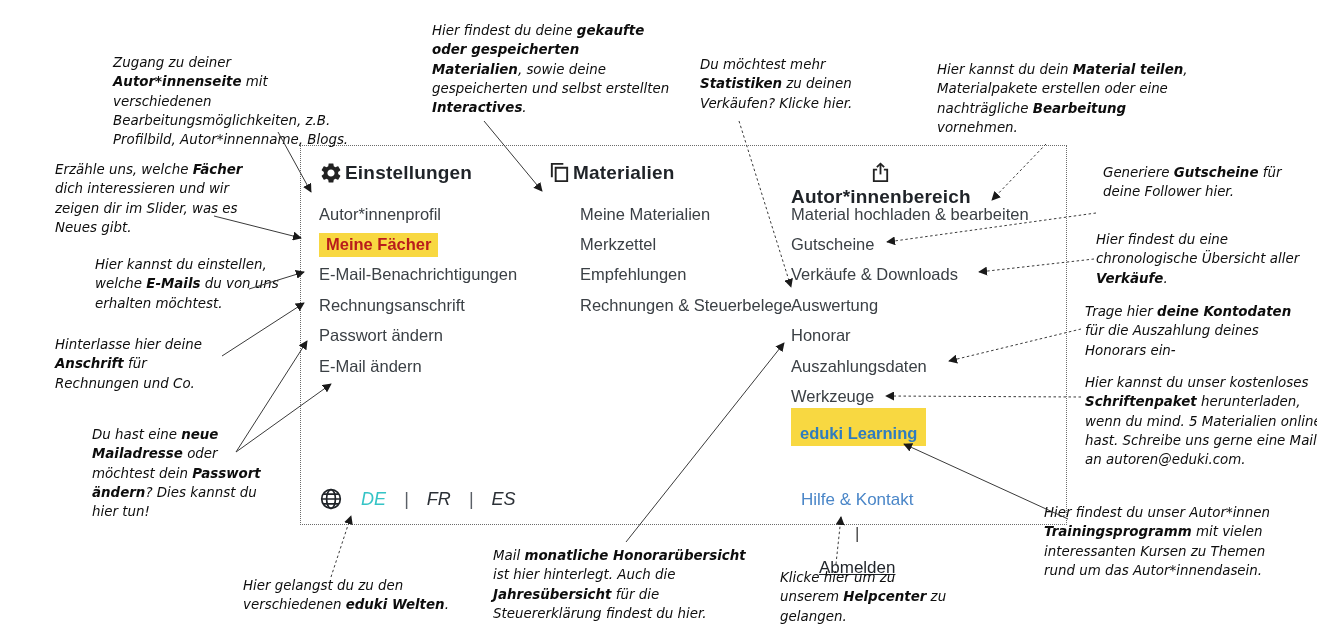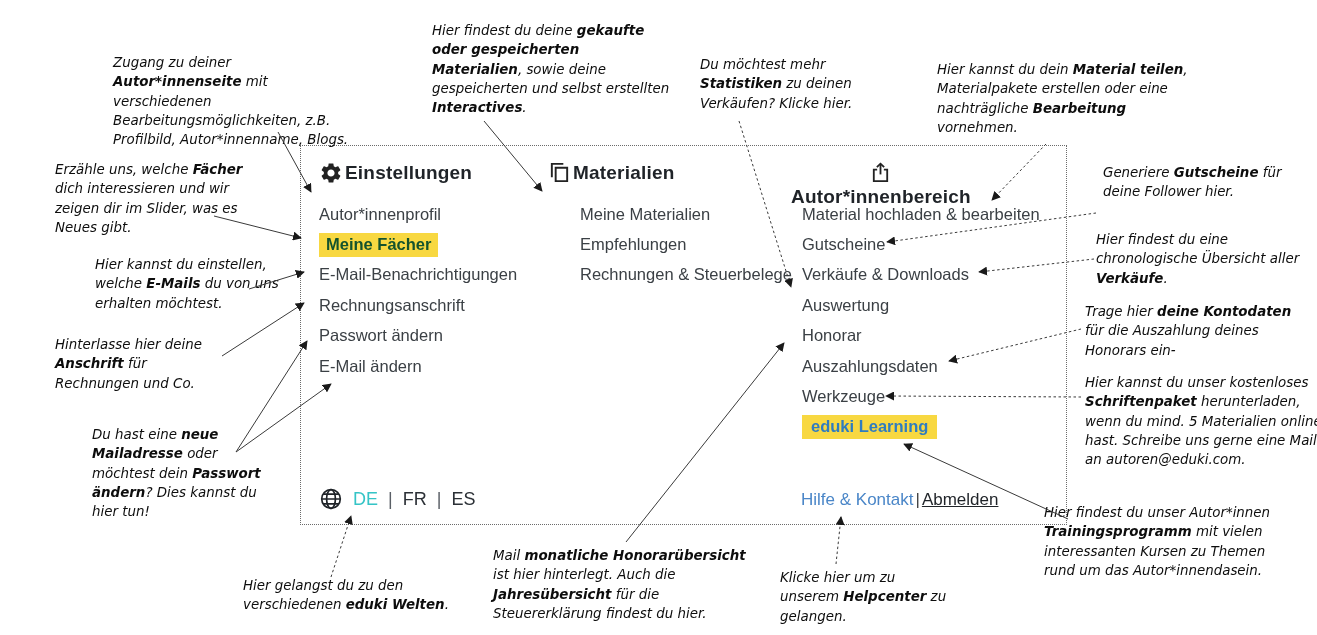--- a/index.html
+++ b/index.html
@@ -8,30 +8,30 @@
 
   
   #panel{position:absolute;left:300px;top:145px;width:767px;height:380px;
          border:1px dotted #6b6b6b;background:#fff;box-sizing:border-box;}
   .col-h{position:absolute;display:flex;align-items:center;gap:2px;
          font-size:19px;font-weight:700;color:#1f2328;letter-spacing:.2px;}
   .col-h svg{flex:0 0 auto;}
   .items{position:absolute;}
   .mi{height:30.4px;display:flex;align-items:center;font-size:16.5px;color:#3b4045;
       white-space:nowrap;cursor:pointer;}
-  .hl{background:#F8D841;font-weight:700;color:#14532d;padding:2px 7px 3px 7px;}
-  .hl-blue{background:#F8D841;font-weight:700;color:#2f7cc0;padding:2px 9px 3px 9px;}
+  .hl{background:#F8D841;font-weight:700;color:#b91c1c;padding:2px 7px 3px 7px;}
+  .hl-blue{background:#F8D841;font-weight:700;color:#2f7cc0;padding:16px 9px 3px 9px;}
 
   .footer-left{position:absolute;left:18px;top:341px;display:flex;align-items:center;
-               gap:10px;font-size:18px;color:#2b3036;}
+               gap:18px;font-size:18px;color:#2b3036;font-style:italic;}
   .lang{cursor:pointer;}
   .lang-active{color:#35c4c6;}
   .lang-sep{color:#5a5f66;}
   .footer-right{position:absolute;left:500px;top:344px;display:flex;align-items:center;
-                gap:2px;font-size:17px;}
+                gap:14px;font-size:17px;flex-direction:column;}
   .help{color:#4a86c8;cursor:pointer;}
   .fr-sep{color:#444;}
   .logout{color:#1f2328;text-decoration:underline;cursor:pointer;}
 
   
   .anno{position:absolute;font-family:"DejaVu Sans",sans-serif;font-style:italic;
         font-size:13.4px;line-height:1.44;color:#0d0d0d;}
   .anno .b{font-weight:700;}
 
   
@@ -74,40 +74,43 @@
     <div class="col-h" style="left:247px;top:15px;">
       <svg width="23" height="23" viewBox="0 0 24 24">
           <path fill="none" stroke="#222" stroke-width="2" d="M8 7h12v14H8z"></path>
           <path fill="none" stroke="#222" stroke-width="2" d="M4 17V3h12"></path>
         </svg>
       <span>Materialien</span>
     </div>
     <div class="items" style="left:247px;top:53px;margin-left:32px;">
       <div class="mi">
           <span>Meine Materialien</span>
+        </div>
+      <div class="mi">
+          <span>Merkzettel</span>
         </div>
       <div class="mi">
           <span>Empfehlungen</span>
         </div>
       <div class="mi">
           <span>Rechnungen &amp; Steuerbelege</span>
         </div>
     </div>
 
     <div class="col-h" style="left:490px;top:15px;flex-direction:column;">
       <svg width="23" height="23" viewBox="0 0 24 24">
           <g fill="none" stroke="#222" stroke-width="1.9">
             <path d="M12 14V3"></path>
             <path d="M8.2 6.4 12 2.8l3.8 3.6"></path>
             <path d="M8.5 9H5v12h14V9h-3.5"></path>
           </g>
         </svg>
       <span>Autor*innenbereich</span>
     </div>
-    <div class="items" style="left:490px;top:53px;margin-left:11px;">
+    <div class="items" style="left:490px;top:53px;">
       <div class="mi">
           <span>Material hochladen &amp; bearbeiten</span>
         </div>
       <div class="mi">
           <span>Gutscheine</span>
         </div>
       <div class="mi">
           <span>Verkäufe &amp; Downloads</span>
         </div>
       <div class="mi">

